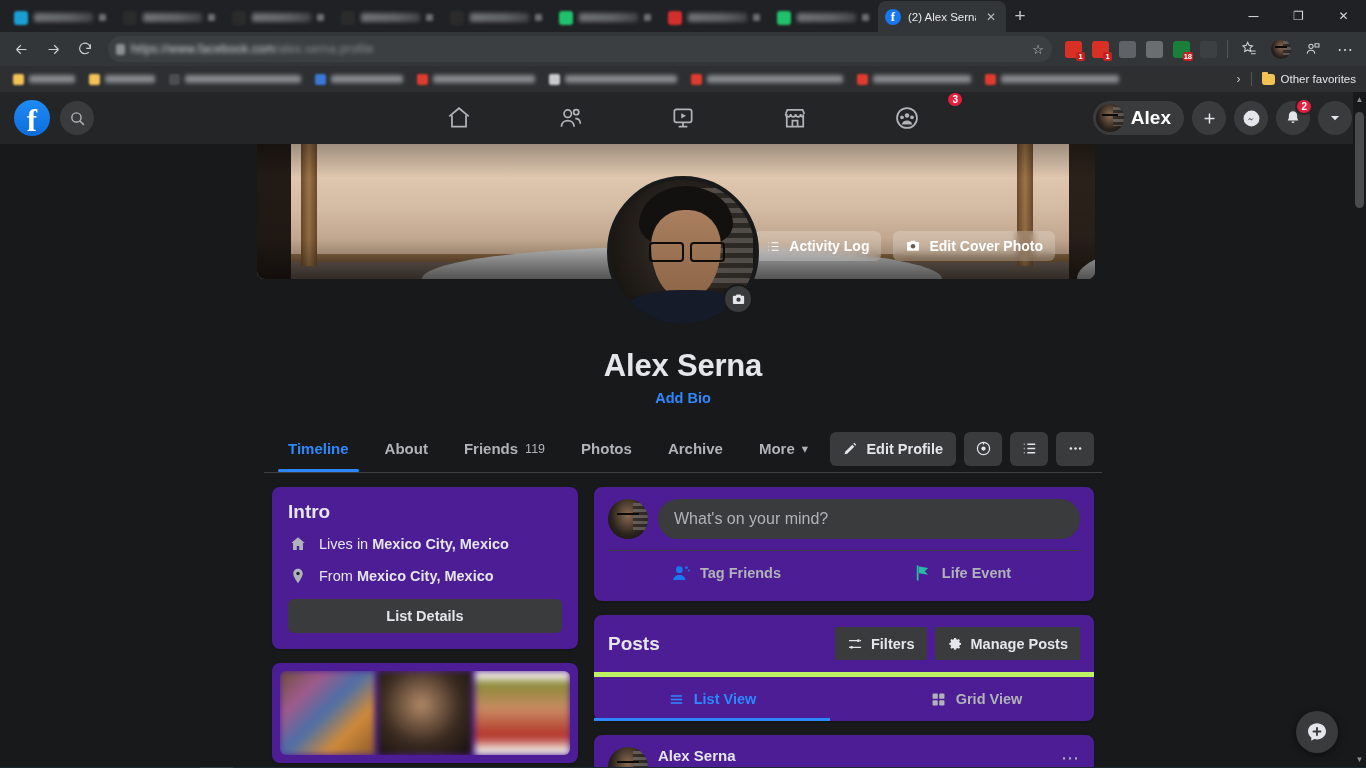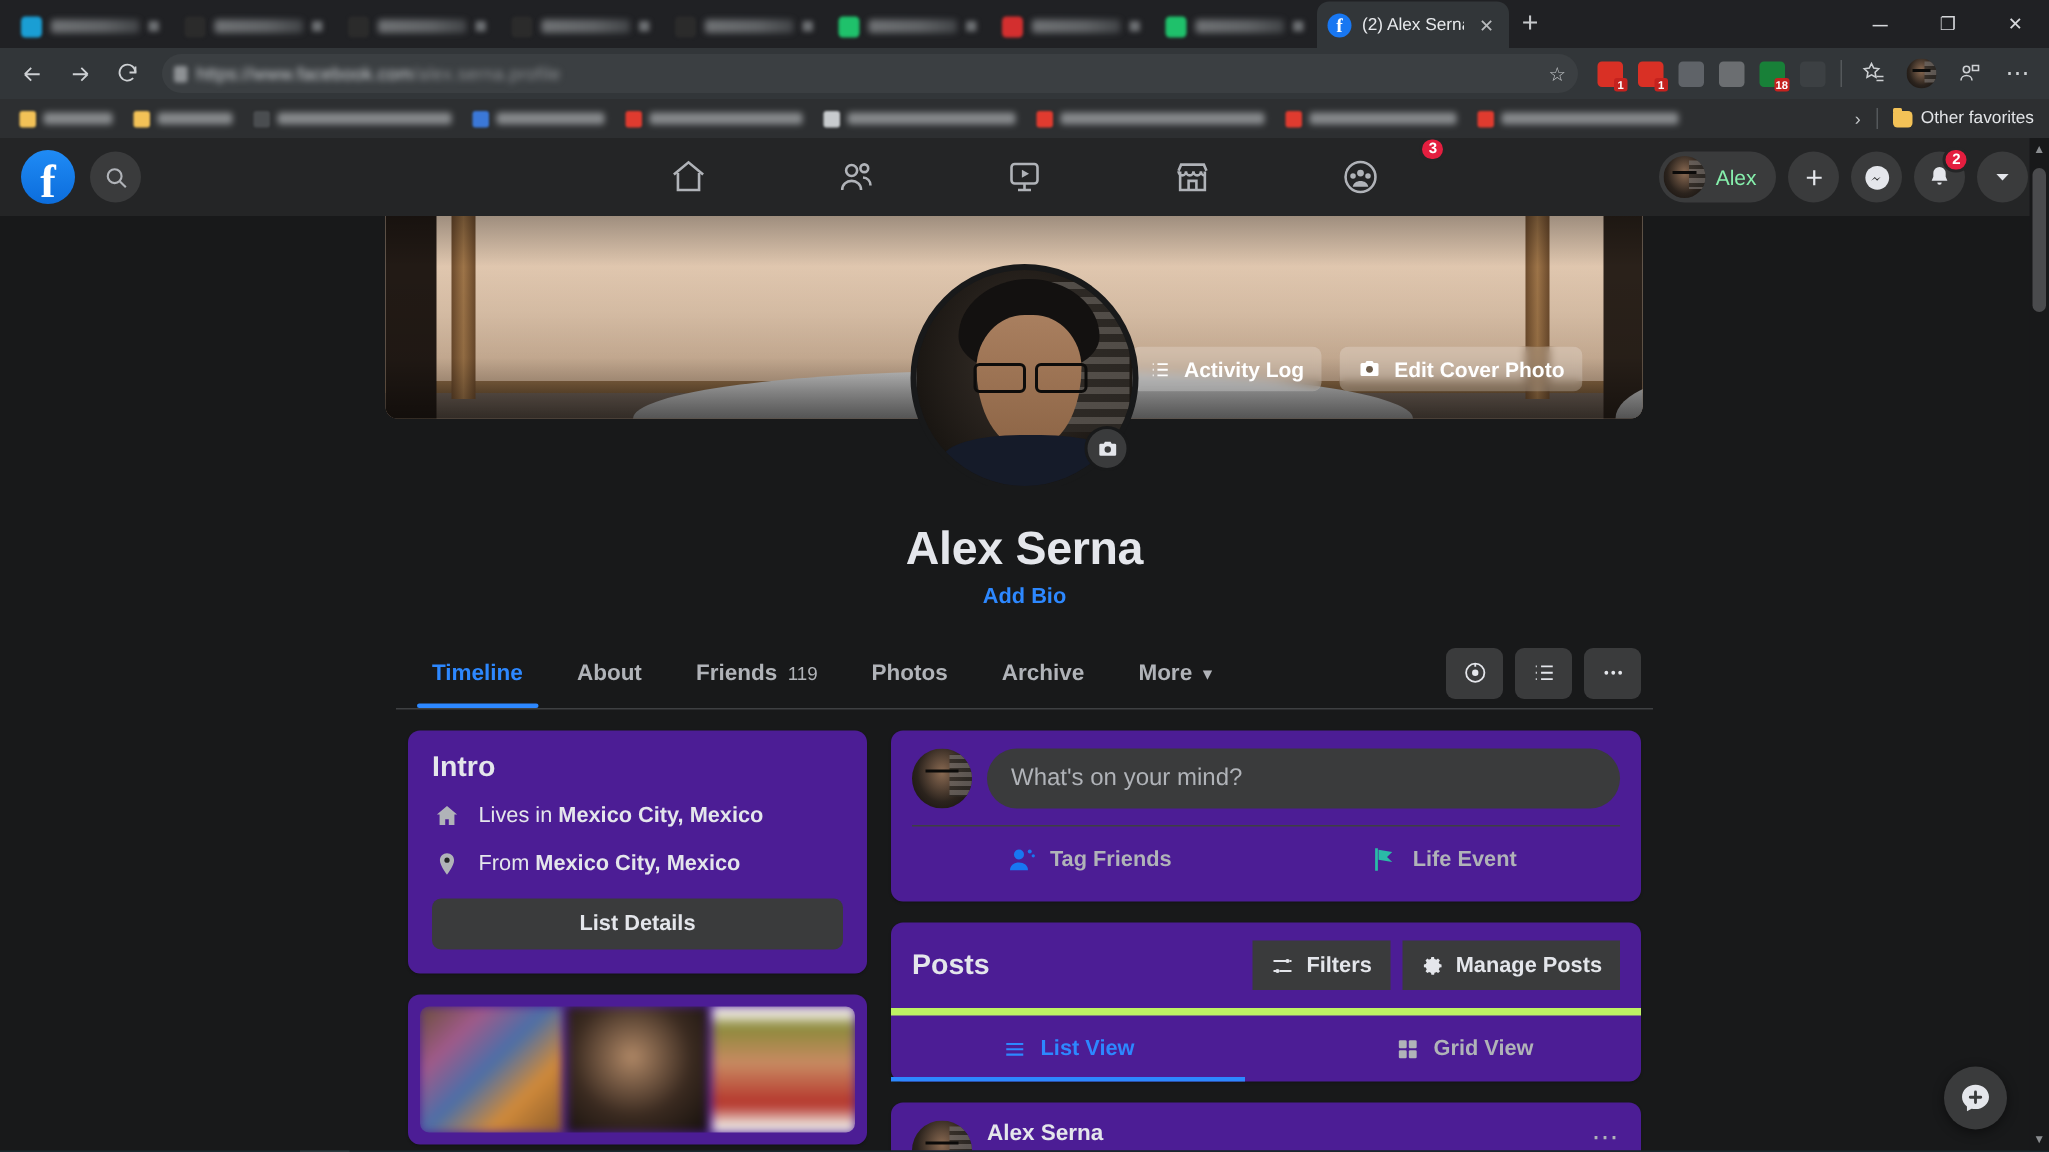--- a/index.html
+++ b/index.html
@@ -104,21 +104,21 @@
     display:flex; align-items:center; justify-content:center;
   }
   .nav-center { position:absolute; left:50%; transform:translateX(-50%); display:flex; gap:4px; }
   .nav-tab { width:108px; height:48px; display:flex; align-items:center; justify-content:center; position:relative; }
   .nav-right { margin-left:auto; display:flex; align-items:center; gap:8px; }
   .me-pill {
     height:34px; border-radius:17px; background:#3a3b3c; display:flex; align-items:center;
     gap:7px; padding:0 13px 0 3px;
   }
   .me-pill .mav { width:28px; height:28px; border-radius:50%; overflow:hidden; }
-  .me-pill .mname { color:#86efac; font-size:14px; font-weight:400; }
+  .me-pill .mname { color:#ffffff; font-size:19px; font-weight:700; }
   .circ-btn {
     width:34px; height:34px; border-radius:50%; background:#3a3b3c;
     display:flex; align-items:center; justify-content:center; position:relative; color:#e4e6eb;
   }
   .nbadge {
     position:absolute; top:-3px; right:-3px; background:#e41e3f; color:#fff;
     font-size:10px; font-weight:700; min-width:17px; height:17px; border-radius:9px;
     display:flex; align-items:center; justify-content:center; padding:0 4px;
     border:2px solid #242526;
   }
@@ -618,20 +618,27 @@
         </div>
       <div class="ptab">
           <span>Archive</span>
         </div>
       <div class="ptab">
         <span>More</span>
         <span class="cnt">▾</span>
       </div>
 
       <div class="navrow-right">
+        <div class="edit-profile-btn">
+          <svg width="15" height="15" viewBox="0 0 24 24" fill="#e4e6eb">
+              <path d="M3.5 17.3L14.8 6l3.2 3.2L6.7 20.5l-4 .8z"></path>
+              <path d="M16.4 4.4l1.6-1.6 3.2 3.2-1.6 1.6z"></path>
+            </svg>
+          <span>Edit Profile</span>
+        </div>
         <div class="sq-btn">
           <svg width="17" height="17" viewBox="0 0 24 24" fill="none" stroke="#e4e6eb" stroke-width="1.7">
               <circle cx="12" cy="12" r="8.6"></circle>
               <circle cx="12" cy="12" r="3" fill="#e4e6eb" stroke="none"></circle>
               <path d="M12 3.4v3"></path>
             </svg>
         </div>
         <div class="sq-btn">
           <svg width="17" height="17" viewBox="0 0 24 24" fill="none" stroke="#e4e6eb" stroke-width="1.8">
               <path d="M4 6h1M4 12h1M4 18h1M9 6h11M9 12h11M9 18h11"></path>

